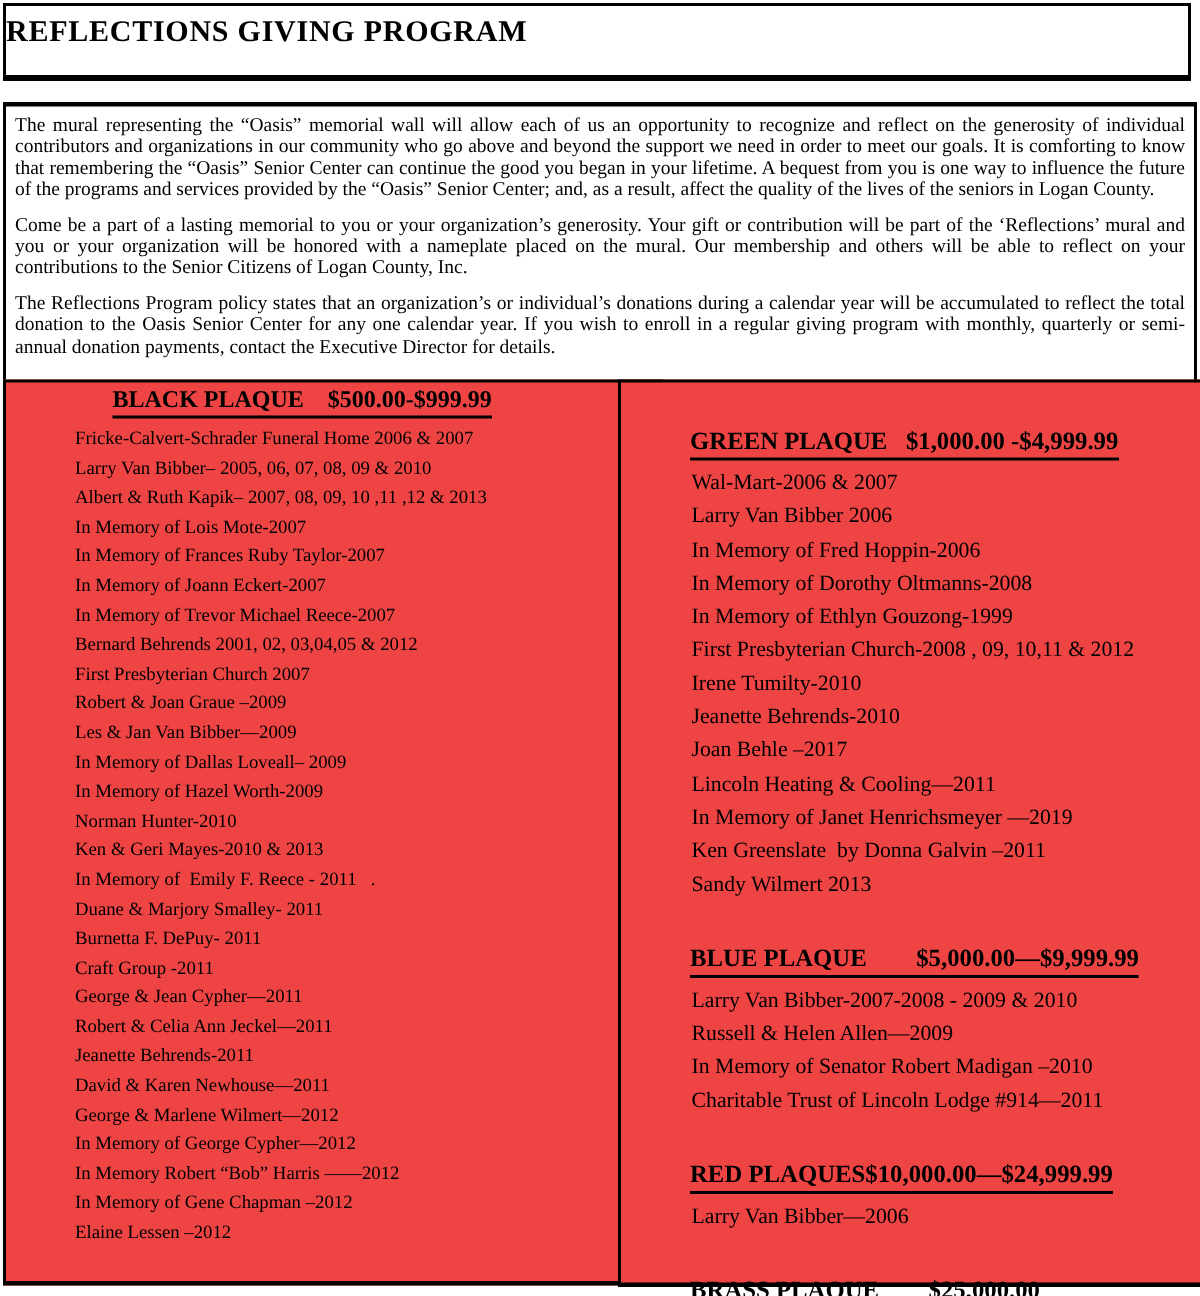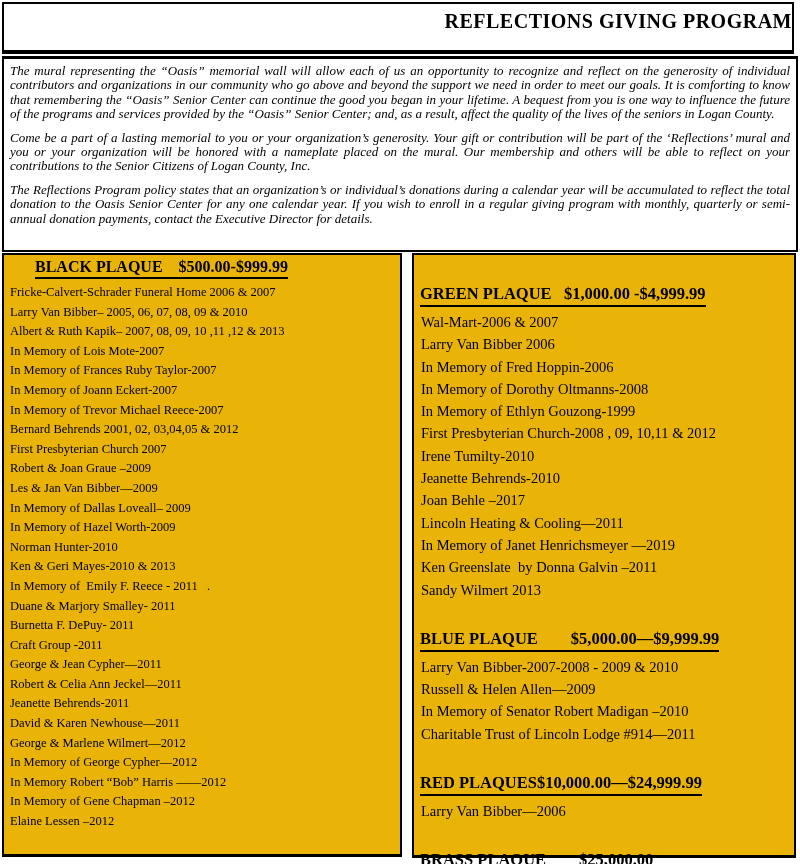--- a/index.html
+++ b/index.html
@@ -7,40 +7,40 @@
     width: 800px; height: 864px;
     background: #ffffff;
     color: #000000;
     font-family: "Liberation Serif", serif;
     position: relative;
     overflow: hidden;
   }
   .title-box {
     position: absolute; left: 2px; top: 2px; width: 788px; height: 40px;
     border: 2px solid #000; border-bottom-width: 4px;
-    text-align: right; padding-top: 6px;
+    text-align: left; padding-top: 6px;
   }
   .title-box h1 {
     margin: 0; font-size: 20px; font-weight: bold; letter-spacing: 0.5px;
   }
   .intro-box {
-    position: absolute; left: 2px; top: 56px; width: 780px; height: 181px;
+    position: absolute; left: 2px; top: 68px; width: 780px; height: 181px;
     border: 2px solid #000; border-top-width: 3px;
     padding: 5px 6px;
-    font-style: italic;
   }
   .intro-box p {
     margin: 0 0 9px 0;
     font-size: 13px; line-height: 14.4px;
     text-align: justify;
   }
   .panel {
     position: absolute; top: 253px;
     border: 2px solid #000; border-bottom-width: 3px;
-    background: #eab308;
+    background: #ef4444;
+    padding-left: 40px;
   }
   .panel.left  { left: 2px;  width: 396px; height: 599px; }
   .panel.right { left: 412px; width: 380px; height: 599px; padding-top: 1px; }
   .heading {
     display: inline-block;
     font-weight: bold;
     border-bottom: 2px solid #000;
     white-space: pre;
     padding-bottom: 1px;
     margin: 3px 0 4px 0;

